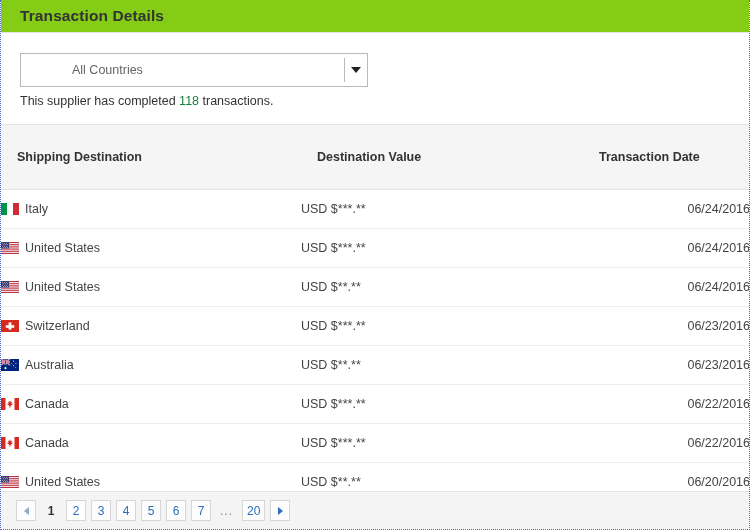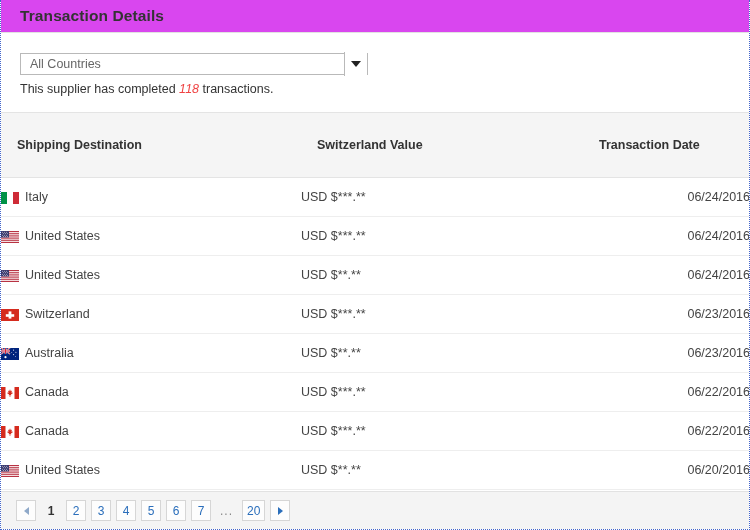--- a/index.html
+++ b/index.html
@@ -21,21 +21,21 @@
     border-left: 1px dotted #4466cc;
     border-right: 1px dotted #4466cc;
     border-bottom: 1px dotted #4466cc;
     background: #ffffff;
     display: flex;
     flex-direction: column;
   }
   
   .panel-header {
     height: 33px;
-    background: #d946ef;
+    background: #84cc16;
     border-bottom: 1px solid #e2e2e2;
     display: flex;
     align-items: center;
     padding-left: 19px;
     box-sizing: border-box;
     flex: 0 0 auto;
   }
   .panel-title {
     font-size: 15.5px;
     font-weight: bold;
@@ -43,26 +43,27 @@
     letter-spacing: 0.1px;
   }
   
   .filter-area {
     padding: 20px 0 0 19px;
     flex: 0 0 auto;
   }
   .select-wrap {
     position: relative;
     width: 348px;
-    height: 22px;
+    height: 34px;
     box-sizing: border-box;
     border: 1px solid #b9b9b9;
     background: #ffffff;
     display: flex;
     align-items: center;
+    padding-left: 42px;
   }
   .select-value {
     font-size: 12.5px;
     color: #666666;
     padding-left: 9px;
     flex: 1 1 auto;
     white-space: nowrap;
     overflow: hidden;
   }
   .select-arrow-btn {
@@ -81,22 +82,21 @@
     border-left: 5px solid transparent;
     border-right: 5px solid transparent;
     border-top: 6px solid #222222;
   }
   .supplier-note {
     font-size: 12.5px;
     color: #333333;
     margin-top: 7px;
   }
   .supplier-note .count {
-    color: #ef4444;
-    font-style: italic;
+    color: #15803d;
   }
   
   .table-wrap {
     margin-top: 16px;
     flex: 1 1 auto;
     overflow: hidden;
   }
   table.txn {
     width: 100%;
     border-collapse: collapse;
@@ -132,21 +132,21 @@
   .cell-dest  { padding-left: 33px; }
   .cell-value { padding-left: 18px; }
   .cell-date  { padding-left: 0px; text-align: right; padding-right: 57px; }
 
   th.cell-dest  { padding-left: 33px; }
   th.cell-value { padding-left: 18px; }
   th.cell-date  { text-align: right; padding-right: 42px; }
 
   .dest-inner {
     display: flex;
-    align-items: flex-end;
+    align-items: center;
     gap: 6px;
   }
   .flag {
     width: 18px;
     height: 12px;
     flex: 0 0 auto;
     display: block;
     border: 0;
   }
   
@@ -266,21 +266,21 @@
   <div class="table-wrap">
     <table class="txn">
       <colgroup>
         <col class="col-dest">
         <col class="col-value">
         <col class="col-date">
       </colgroup>
       <thead>
         <tr>
           <th class="cell-dest">Shipping Destination</th>
-          <th class="cell-value">Switzerland Value</th>
+          <th class="cell-value">Destination Value</th>
           <th class="cell-date">Transaction Date</th>
         </tr>
       </thead>
       <tbody id="txn-body">
           <tr>
             <td class="cell-dest">
               <div class="dest-inner">
                 <span class="flag"><svg width="18" height="12" viewBox="0 0 18 12" xmlns="http://www.w3.org/2000/svg">
                     <rect width="6" height="12" fill="#009246"></rect>
                     <rect x="6" width="6" height="12" fill="#ffffff"></rect>

